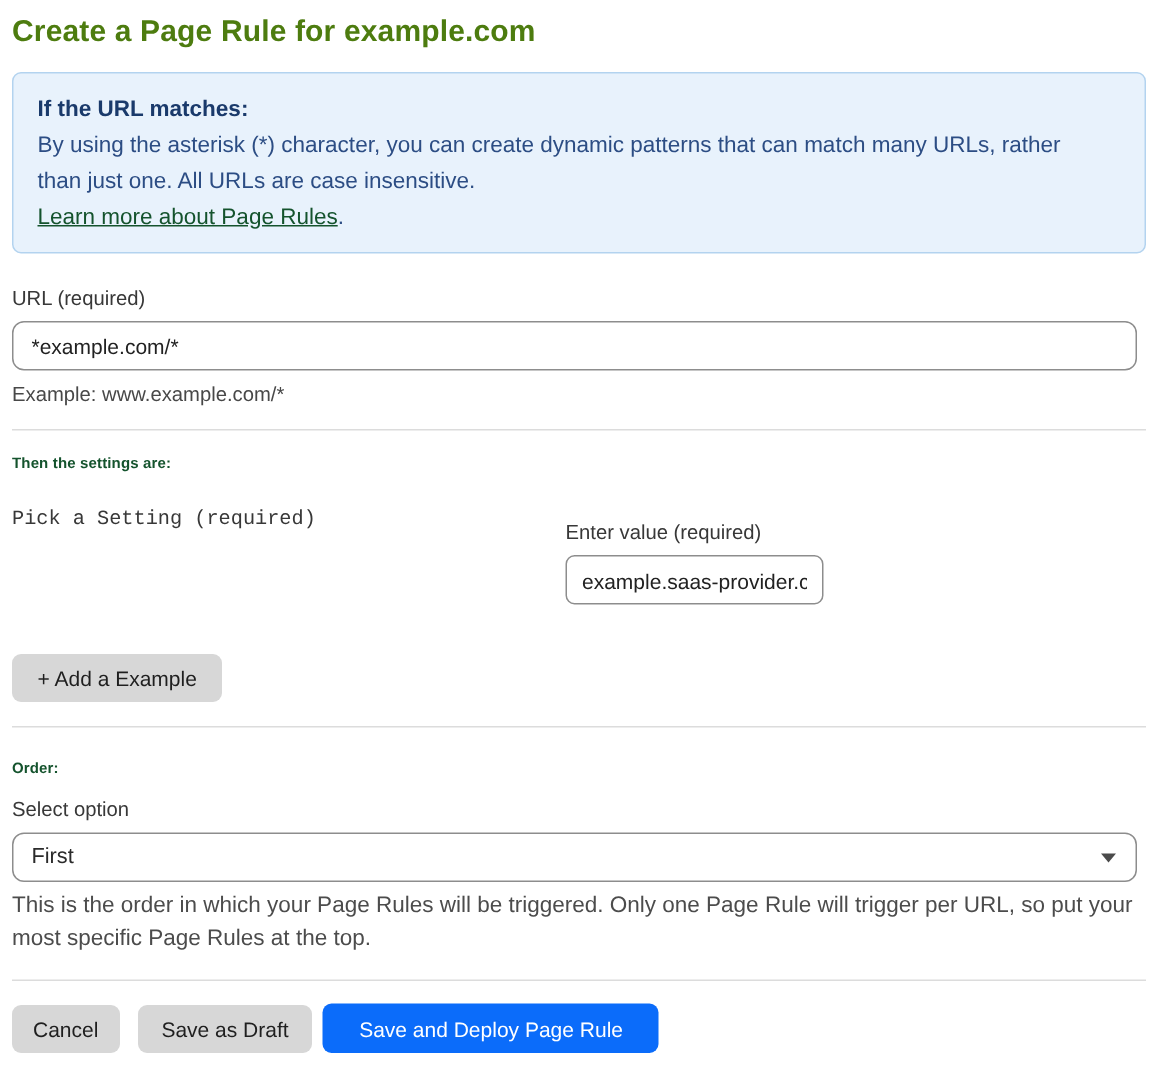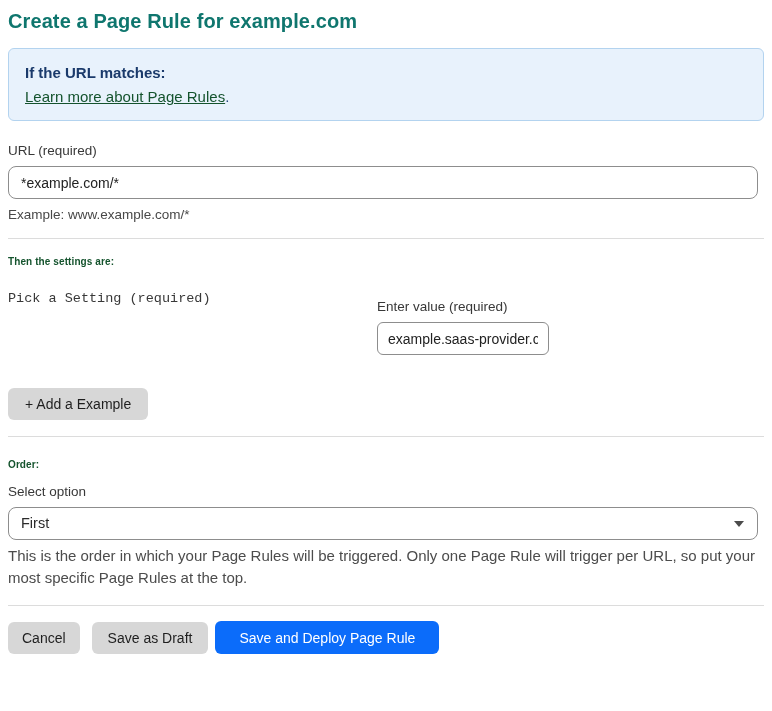--- a/index.html
+++ b/index.html
@@ -8,21 +8,21 @@
     width: 772px;
     height: 711px;
     font-family: "Liberation Sans", sans-serif;
     color: #1f1f1f;
     padding: 8px 8px 0 8px;
     overflow: hidden;
   }
   .page-title {
     font-size: 20px;
     font-weight: bold;
-    color: #0f766e;
+    color: #4d7c0f;
     margin-top: 2px;
     letter-spacing: 0.1px;
   }
   
   .info-box {
     margin-top: 15px;
     background: #e8f2fc;
     border: 1px solid #b3d3ef;
     border-radius: 6px;
     padding: 12px 16px 11px 16px;
@@ -166,20 +166,21 @@
     height: 33px;
   }
 </style>
 </head>
 <body>
 
 <h1 class="page-title">Create a Page Rule for example.com</h1>
 
 <div class="info-box">
   <div class="info-heading">If the URL matches:</div>
+  <div class="info-body">By using the asterisk (*) character, you can create dynamic patterns that can match many URLs, rather than just one. All URLs are case insensitive.</div>
   <div class="info-link-line"><span class="info-link">Learn more about Page Rules</span><span>.</span></div>
 </div>
 
 <div class="url-section">
   <label class="field-label">URL (required)</label>
   <input class="text-input url-input" type="text" value="*example.com/*" style="">
   <div class="helper-text">Example: www.example.com/*</div>
 </div>
 
 <hr class="divider">

